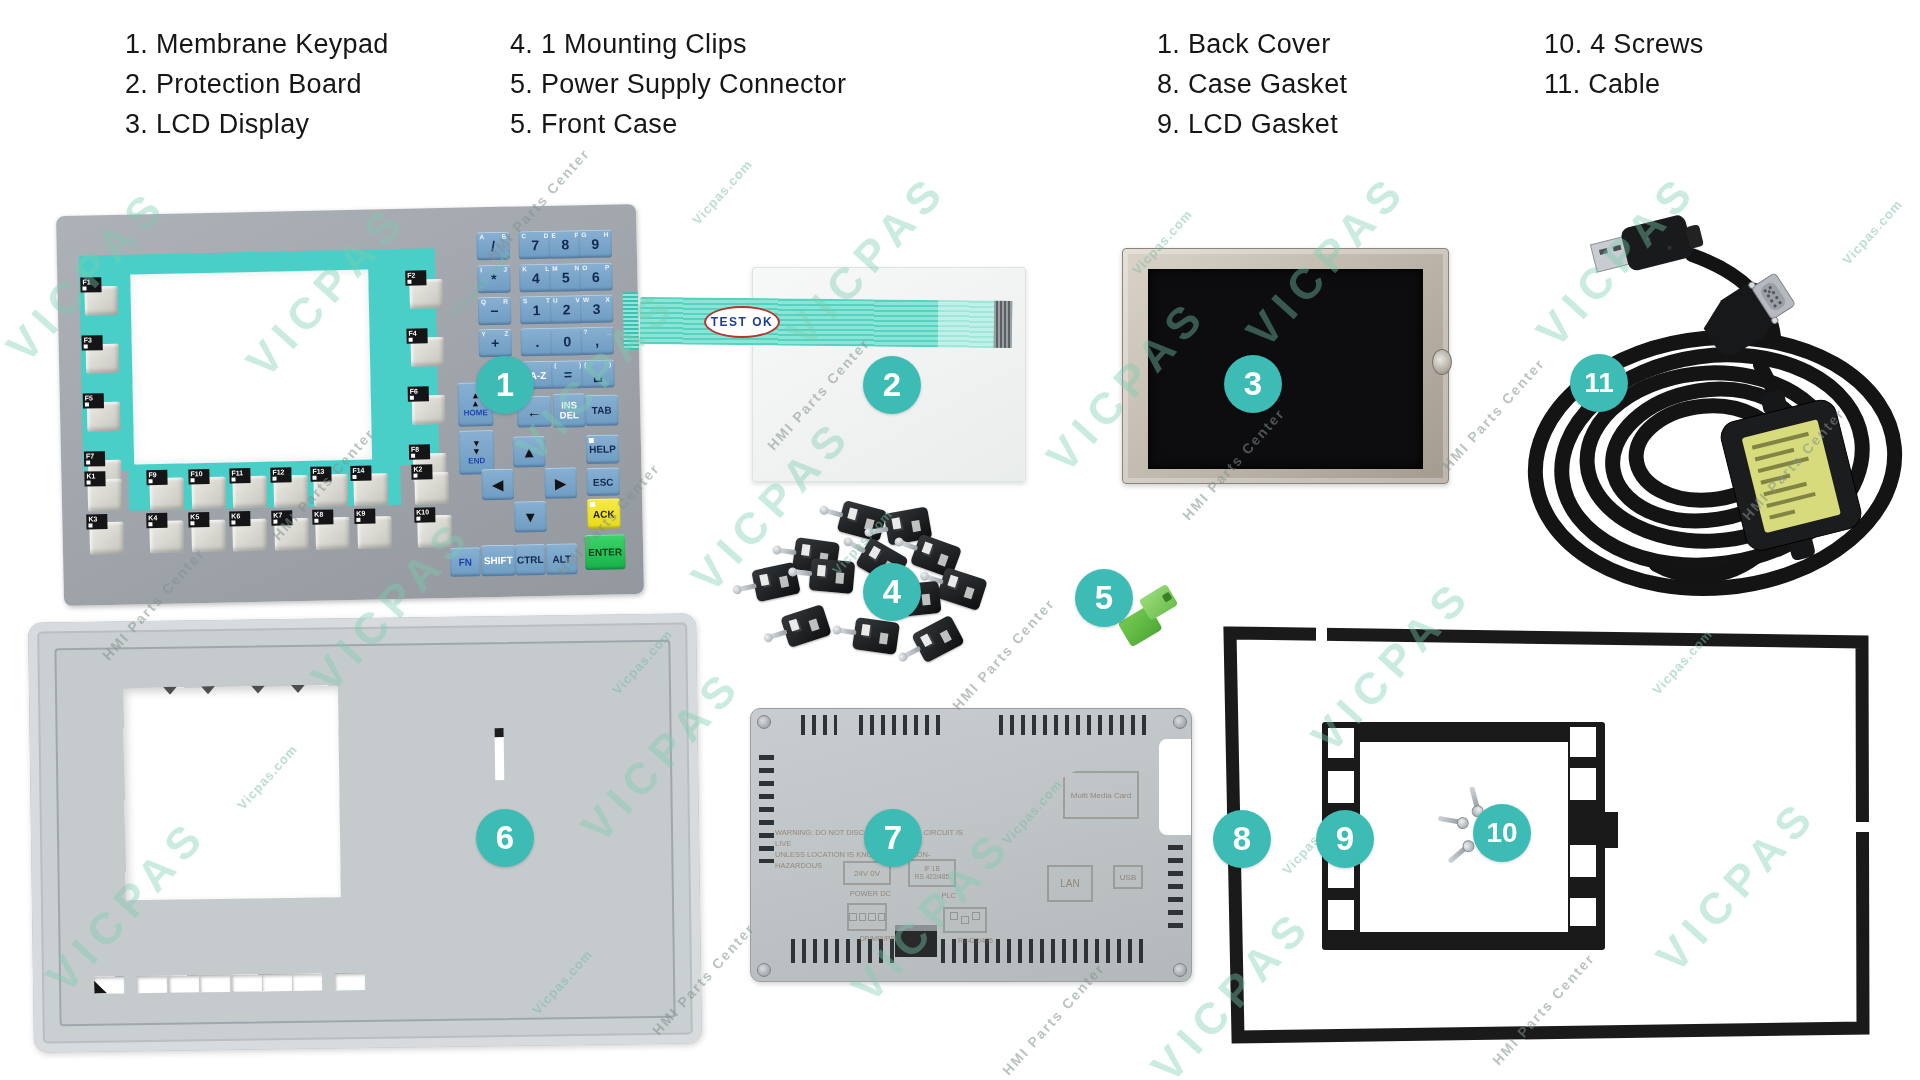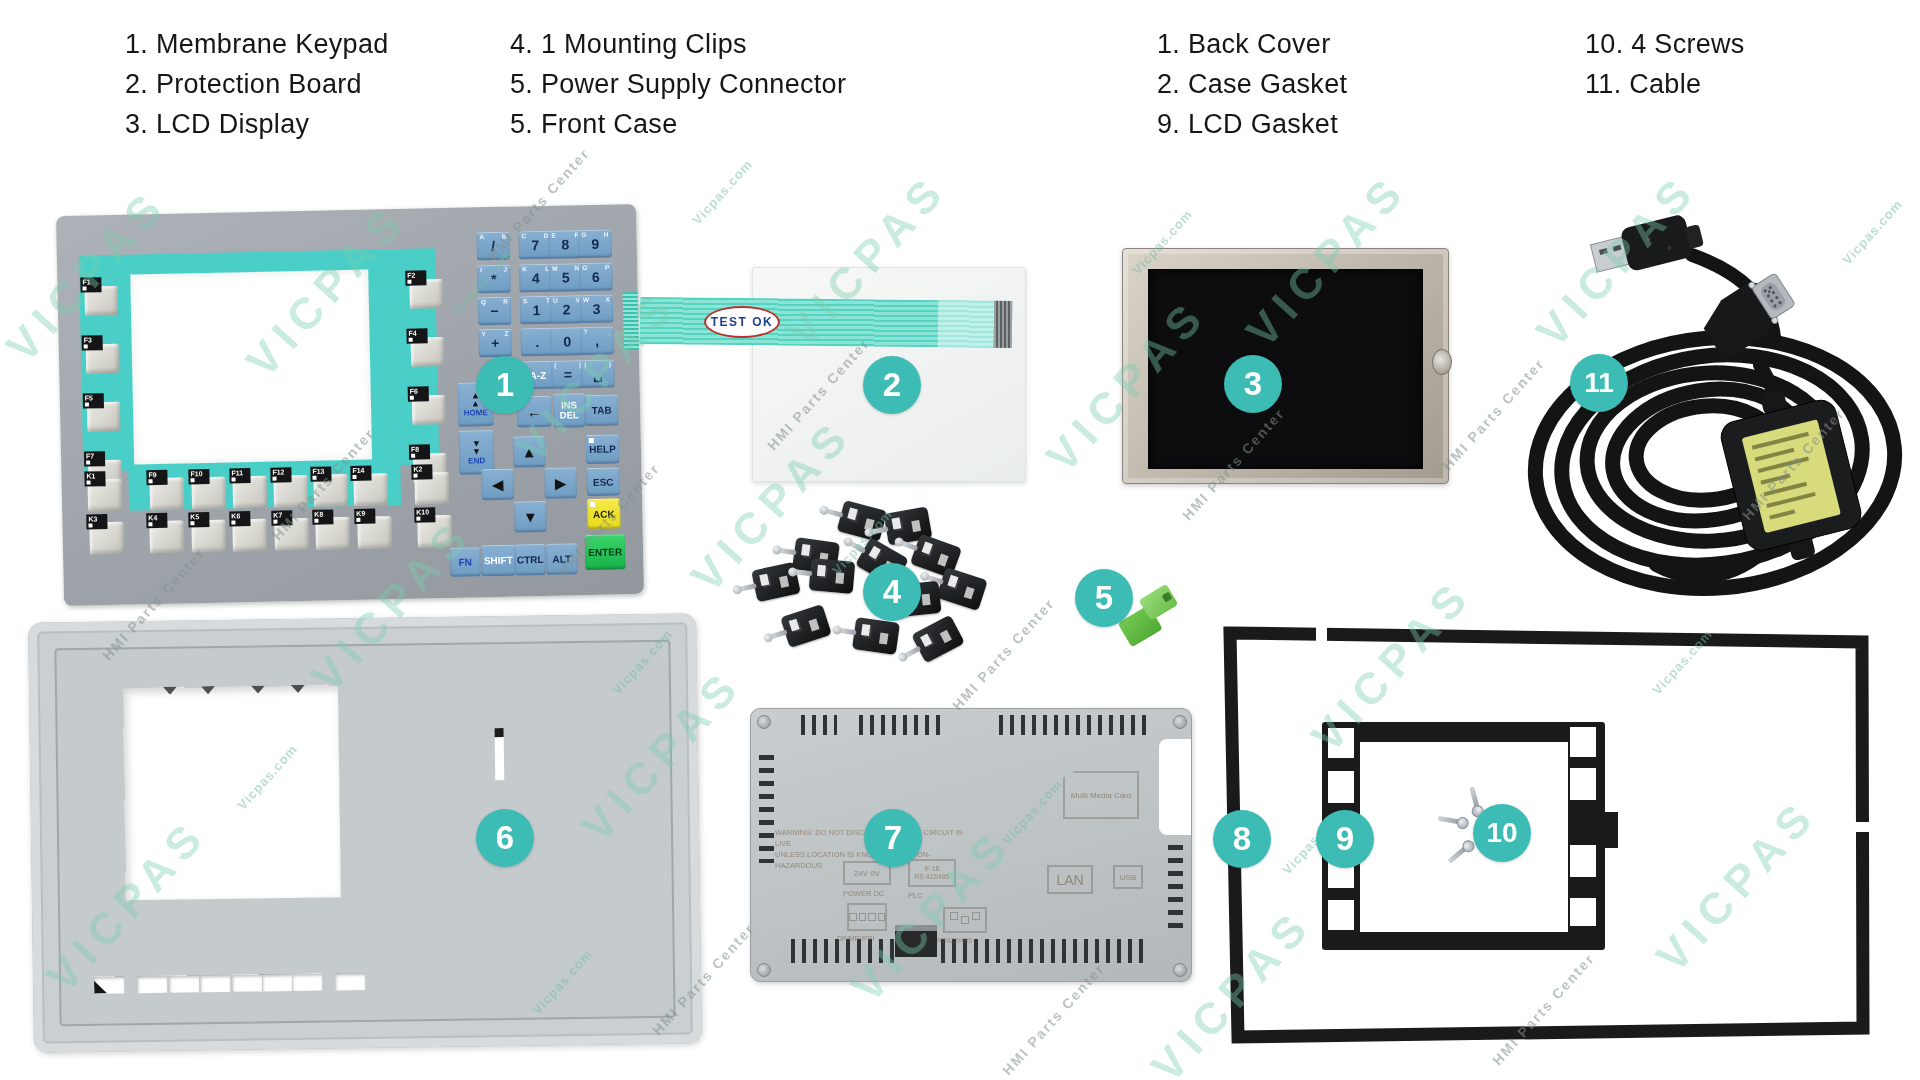--- a/index.html
+++ b/index.html
@@ -75,29 +75,29 @@
   .bslot{position:absolute;top:355px;height:17px;width:30px;background:#fff;box-shadow:inset 1px 2px 3px rgba(0,0,0,.25)}
   .bslot.first::after{content:"";position:absolute;left:0;bottom:0;width:13px;height:13px;background:#141414;clip-path:polygon(0 0,0 100%,100% 100%)}
   
   #bcover{left:750px;top:708px;width:440px;height:272px;background:linear-gradient(165deg,#c9cdcf,#b3b9bb);border:1px solid #999fa3;border-radius:10px;box-shadow:1px 2px 5px rgba(0,0,0,.18);z-index:10}
   .vent{position:absolute;background:repeating-linear-gradient(90deg,#2e3336 0 4px,rgba(0,0,0,0) 4px 11px)}
   .ventv{position:absolute;background:repeating-linear-gradient(180deg,#2e3336 0 5px,rgba(0,0,0,0) 5px 13px)}
   .cs{position:absolute;width:12px;height:12px;border-radius:50%;background:radial-gradient(circle at 38% 38%,#dadddf,#8b9195);border:1px solid #7e858a}
   #bc-notch{position:absolute;left:408px;top:30px;width:32px;height:96px;background:#fff;border-radius:8px 0 0 8px}
   #bc-open{position:absolute;left:144px;top:216px;width:42px;height:32px;background:#27292b}
   #bc-open::before{content:"";position:absolute;left:0;top:0;width:100%;height:6px;background:#8b9094}
-  .eng{color:rgba(120,96,74,.60);text-align:left}
+  .eng{color:rgba(120,96,74,.60);text-align:right}
   .eng-box{position:absolute;border:2px solid rgba(110,106,96,.40);box-sizing:border-box;display:flex;align-items:center;justify-content:center;flex-direction:column}
   #bc-mmc{left:312px;top:62px;width:76px;height:48px;clip-path:polygon(16% 0,100% 0,100% 100%,0 100%,0 14%);font-size:8px}
   #bc-warn{position:absolute;left:24px;top:118px;width:200px;font-size:7.5px;line-height:11px;text-align:left}
   #bc-b24{left:92px;top:152px;width:48px;height:24px;font-size:8px}
   #bc-l24{position:absolute;left:92px;top:180px;width:48px;font-size:7.5px}
   #bc-bif{left:157px;top:150px;width:48px;height:28px;font-size:6.5px;line-height:8px}
   #bc-lplc{position:absolute;left:157px;top:182px;width:48px;font-size:7.5px}
-  #bc-blan{left:296px;top:156px;width:46px;height:29px;font-size:14px}
+  #bc-blan{left:296px;top:156px;width:46px;height:37px;font-size:10px}
   #bc-busb{left:362px;top:156px;width:30px;height:24px;font-size:8px}
   #bc-bdp{left:96px;top:194px;width:40px;height:28px;flex-direction:row;gap:2px}
   #bc-bdp i{width:6px;height:6px;border:1px solid rgba(110,106,96,.5)}
   #bc-ldp{position:absolute;left:86px;top:226px;width:60px;font-size:7px}
   #bc-brs{left:192px;top:198px;width:44px;height:26px;flex-direction:row;gap:3px}
   #bc-brs i{width:6px;height:6px;border:1px solid rgba(110,106,96,.5)}
   #bc-brs i.up{margin-bottom:8px}
   #bc-lrs{position:absolute;left:186px;top:228px;width:56px;font-size:7px}
   
   .screw{position:absolute;width:26px;height:5px;background:linear-gradient(90deg,#cfd4d8,#8e969c);border-radius:2px;z-index:14}
@@ -116,24 +116,24 @@
         <div class="lg-item">2. Protection Board</div>
         <div class="lg-item">3. LCD Display</div>
       </div>
       <div class="lg-col" style="left: 510px;">
         <div class="lg-item">4. 1 Mounting Clips</div>
         <div class="lg-item">5. Power Supply Connector</div>
         <div class="lg-item">5. Front Case</div>
       </div>
       <div class="lg-col" style="left: 1157px;">
         <div class="lg-item">1. Back Cover</div>
-        <div class="lg-item">2. Case Gasket</div>
+        <div class="lg-item">8. Case Gasket</div>
         <div class="lg-item">9. LCD Gasket</div>
       </div>
-      <div class="lg-col" style="left: 1585px;">
+      <div class="lg-col" style="left: 1544px;">
         <div class="lg-item">10. 4 Screws</div>
         <div class="lg-item">11. Cable</div>
       </div>
     </div>
 
   <div id="keypad" class="abs">
     <div id="kp-bezel"></div>
     <div id="kp-bezel2"></div>
     <div id="kp-screen"></div>
     <div id="kp-ribbonstub"></div>

